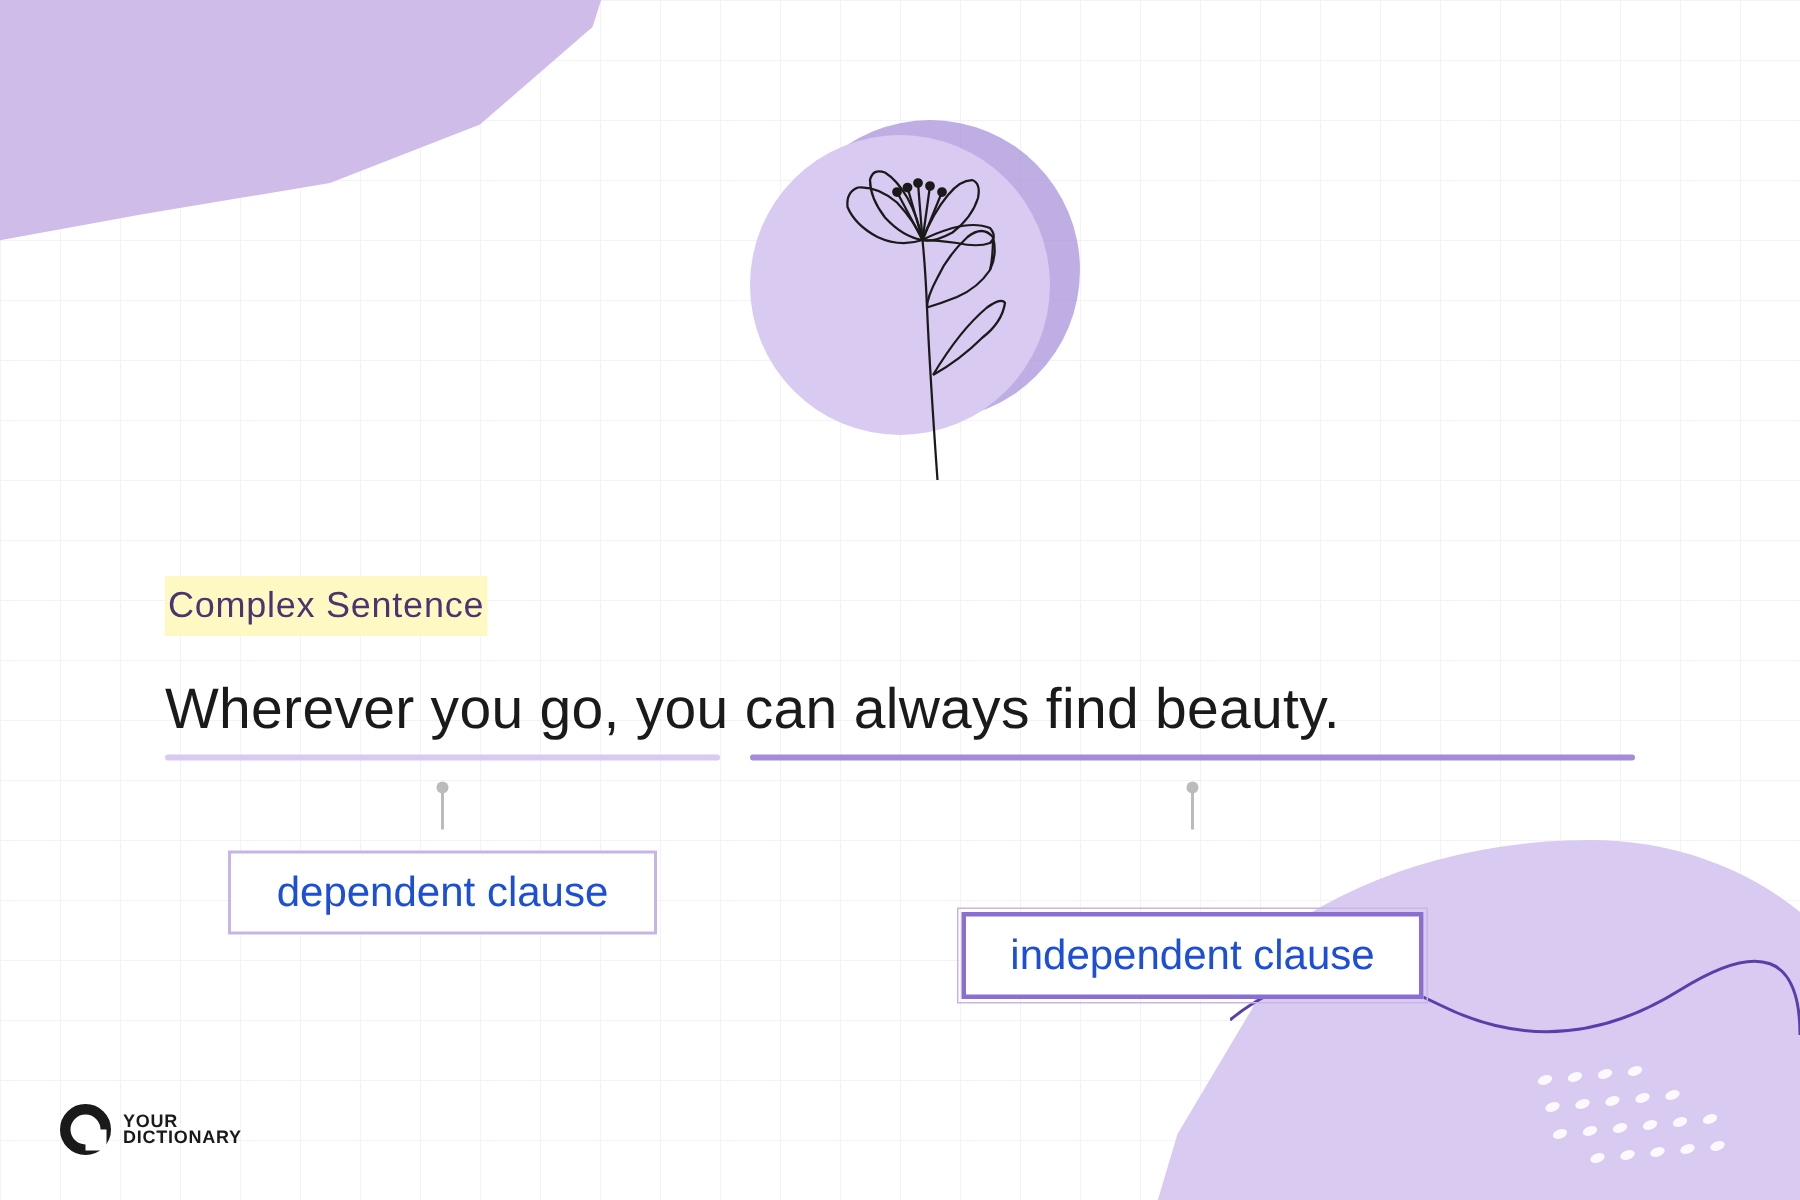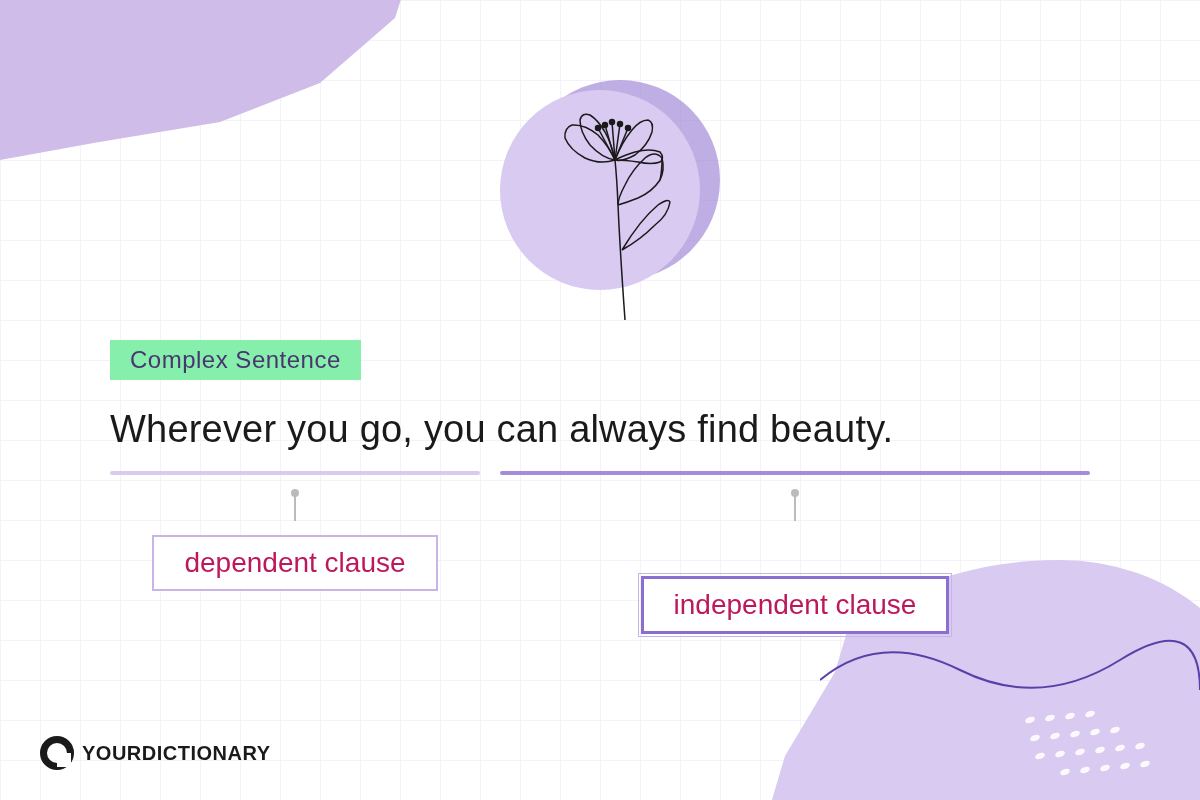--- a/index.html
+++ b/index.html
@@ -117,34 +117,35 @@
     
     .content {
       position: absolute;
       top: 340px;
       left: 110px;
       right: 110px;
     }
     
     .label-badge {
       display: inline-block;
-      background: #86efac;
-      padding: 6px 20px;
+      background: #fef9c3;
+      padding: 6px 2px;
       color: #4a3570;
       font-size: 24px;
       font-weight: 500;
       letter-spacing: 0.5px;
       margin-bottom: 28px;
+      margin-top: 44px;
     }
     
     .sentence {
       font-size: 38px;
       font-weight: 500;
       color: #1a1a1a;
-      margin-bottom: 20px;
+      margin-bottom: 8px;
       letter-spacing: 0.2px;
     }
     
     .clause-row {
       display: flex;
       gap: 20px;
       margin-top: 5px;
     }
     
     .clause-segment {
@@ -191,21 +192,21 @@
       left: -3px;
       width: 8px;
       height: 8px;
       background: #bbb;
       border-radius: 50%;
     }
     
     .clause-box {
       padding: 10px 30px;
       font-size: 28px;
-      color: #be185d;
+      color: #1d4ed8;
       border: 2px solid;
       background: #fff;
       position: relative;
     }
     
     .dependent .clause-box {
       border-color: #c8b5e5;
     }
     
     .independent .clause-box {
@@ -226,24 +227,24 @@
       position: absolute;
       bottom: 30px;
       left: 40px;
       display: flex;
       align-items: center;
       gap: 8px;
     }
     
     .logo-text {
       display: flex;
-      flex-direction: row;
+      flex-direction: column;
       line-height: 0.9;
       font-weight: 700;
-      font-size: 20px;
+      font-size: 12px;
       color: #1a1a1a;
       letter-spacing: 0.5px;
     }
     
     .logo-circle {
       width: 34px;
       height: 34px;
       border: 7px solid #1a1a1a;
       border-radius: 50%;
       position: relative;

